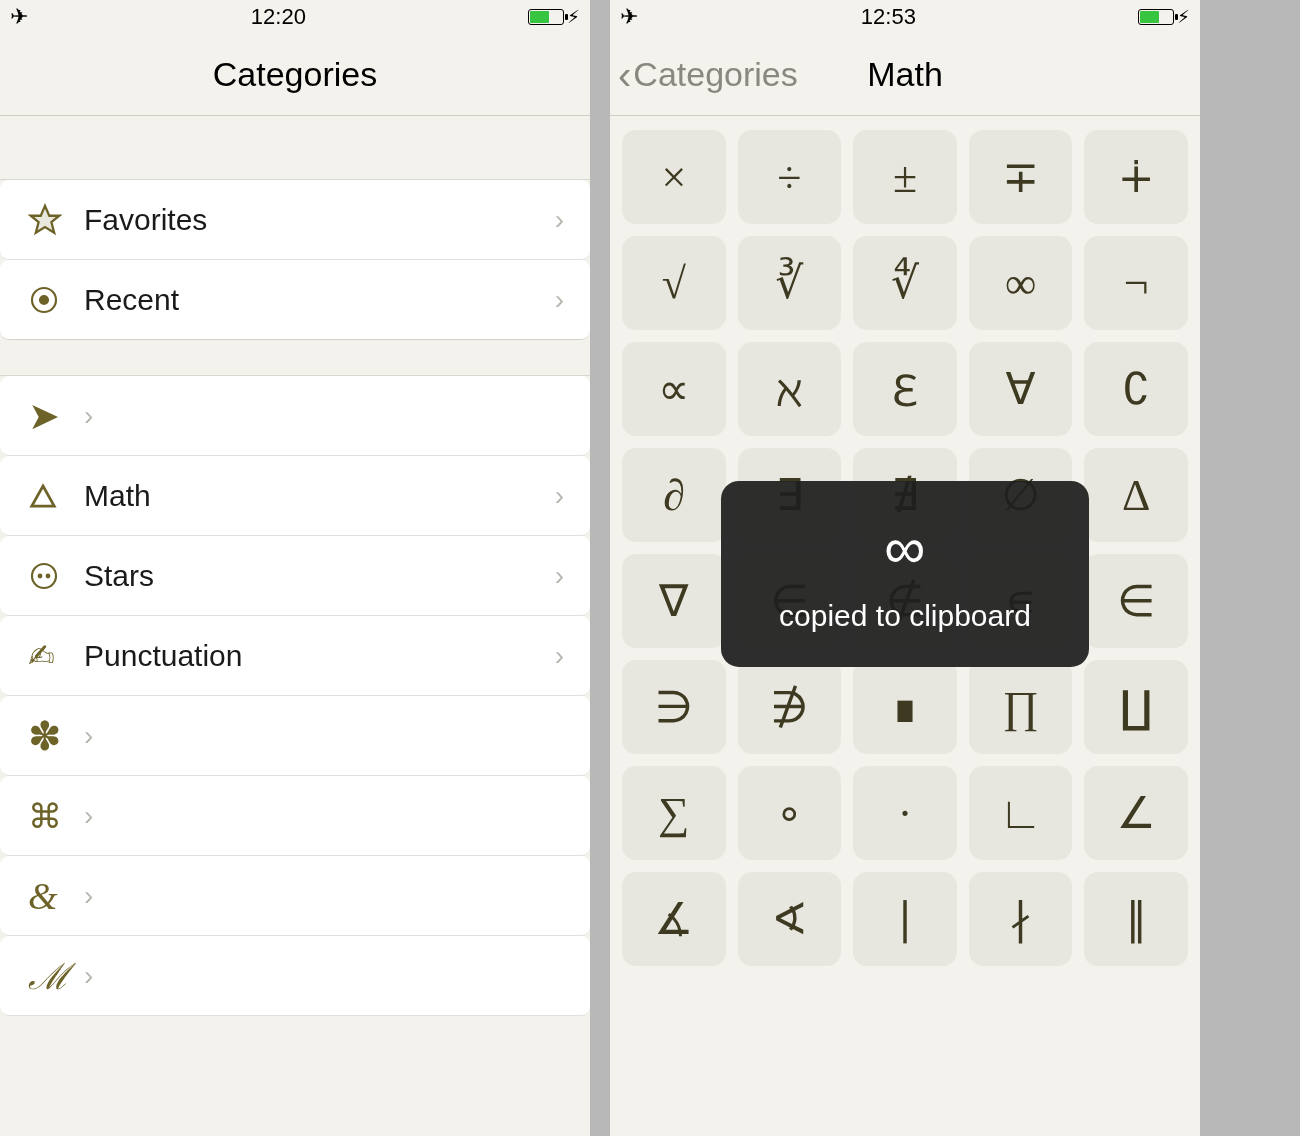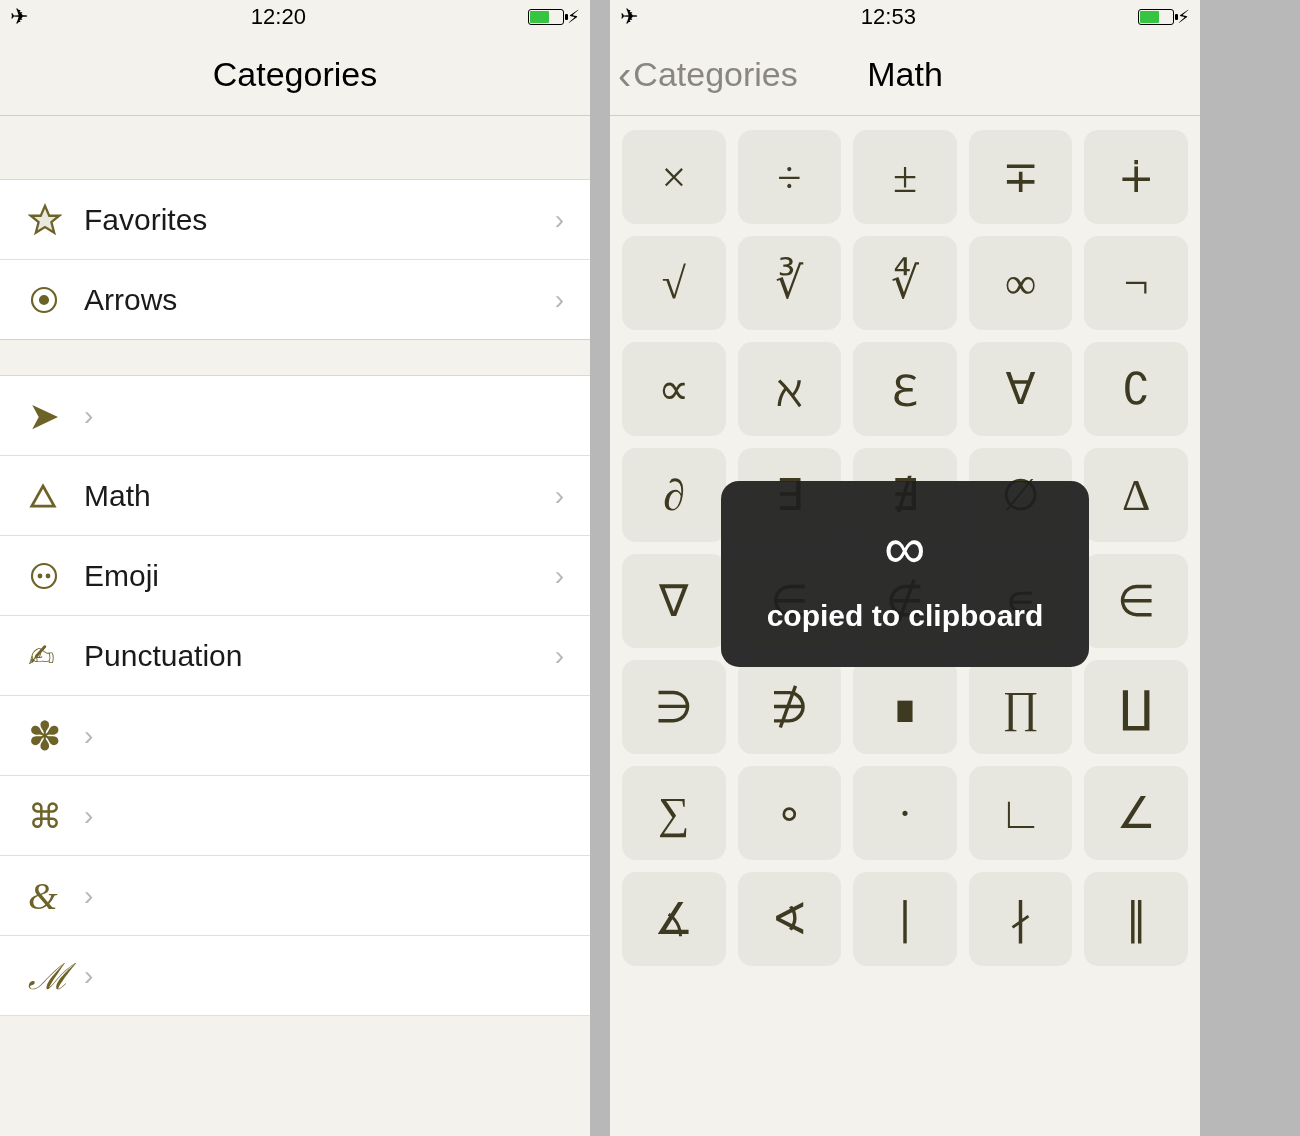--- a/index.html
+++ b/index.html
@@ -20,33 +20,33 @@
   .status .bolt { font-size:18px; }
   
   .header { height: 82px; display:flex; align-items:center; justify-content:center; position: relative; border-bottom: 1px solid #cfcec7; }
   .header .title { font-size: 34px; font-weight: 400; color: #000; }
   .header .back { position:absolute; left:8px; display:flex; align-items:center; gap:2px; color:#8a8780; font-size: 34px; }
   .header .back .chev { font-size: 40px; font-weight: 300; line-height: 1; }
   
   .list-container { background:#f3f2ec; flex:1; overflow:hidden; }
   .section-gap { height: 64px; background:#f3f2ec; border-bottom:1px solid #d9d8d1; }
   .section-gap.small { height: 36px; }
-  .row { height: 80px; background:#fff; display:flex; align-items:center; padding: 0 26px 0 28px; border-bottom: 1px solid #e1e0da; }
+  .row { height: 80px; background:#fff; display:flex; align-items:center; padding: 0 26px 0 28px; border-bottom: 1px solid #e1e0da; border-radius: 9px; }
   .row.last { border-bottom:1px solid #d2d1cb; }
   .row .icon { width: 56px; display:flex; align-items:center; justify-content:flex-start; color:#6d6228; font-size: 34px; }
   .row .label { flex:1; font-size: 30px; color:#1a1a1a; }
   .row .chev { color:#b8b7b0; font-size: 28px; font-weight:300; }
   
   .grid-area { flex:1; background:#f3f2ec; padding: 14px 12px; overflow:hidden; position:relative; }
   .grid { display:grid; grid-template-columns: repeat(5, 1fr); gap: 12px; }
   .cell { background:#e8e7df; border-radius: 14px; height: 94px; display:flex; align-items:center; justify-content:center; font-size: 44px; color:#3e3a22; font-family: Georgia, "Times New Roman", serif; }
   
   .toast { position:absolute; left:50%; top:50%; transform:translate(-50%,-78%); width: 368px; background: rgba(30,30,30,0.93); border-radius: 18px; color:#fff; display:flex; flex-direction:column; align-items:center; justify-content:center; padding: 38px 20px 34px; }
   .toast .glyph { font-size: 58px; line-height:1; margin-bottom: 22px; }
-  .toast .msg { font-size: 30px; font-weight: 700; }
+  .toast .msg { font-size: 30px; font-weight: 400; }
   
   svg { display:block; }
 </style>
 </head>
 <body>
 
 <div class="wrap">
 
   <div class="phone left">
     <div class="status">
@@ -78,21 +78,21 @@
         <span class="label">Favorites</span>
         <span class="chev">›</span>
       </div>
       <div class="row last">
         <span class="icon">
           <svg width="32" height="32" viewBox="0 0 24 24" fill="none" stroke="#6d6228" stroke-width="1.6">
               <circle cx="12" cy="12" r="9"></circle>
               <circle cx="12" cy="12" r="3" fill="#6d6228"></circle>
             </svg>
         </span>
-        <span class="label">Arrows</span>
+        <span class="label">Recent</span>
         <span class="chev">›</span>
       </div>
 
       <div class="section-gap small"></div>
 
       <div class="row">
         <span class="icon" style="font-size:38px;">➤</span>
         <span class="chev">›</span>
       </div>
       <div class="row">
@@ -105,21 +105,21 @@
         <span class="chev">›</span>
       </div>
       <div class="row">
         <span class="icon">
           <svg width="32" height="32" viewBox="0 0 24 24" fill="none" stroke="#6d6228" stroke-width="1.6">
               <circle cx="12" cy="12" r="9"></circle>
               <circle cx="9" cy="12" r="1" fill="#6d6228"></circle>
               <circle cx="15" cy="12" r="1" fill="#6d6228"></circle>
             </svg>
         </span>
-        <span class="label">Emoji</span>
+        <span class="label">Stars</span>
         <span class="chev">›</span>
       </div>
       <div class="row">
         <span class="icon" style="font-size:32px;">✍︎</span>
         <span class="label">Punctuation</span>
         <span class="chev">›</span>
       </div>
       <div class="row">
         <span class="icon" style="font-size:40px;">✽</span>
         <span class="chev">›</span>

